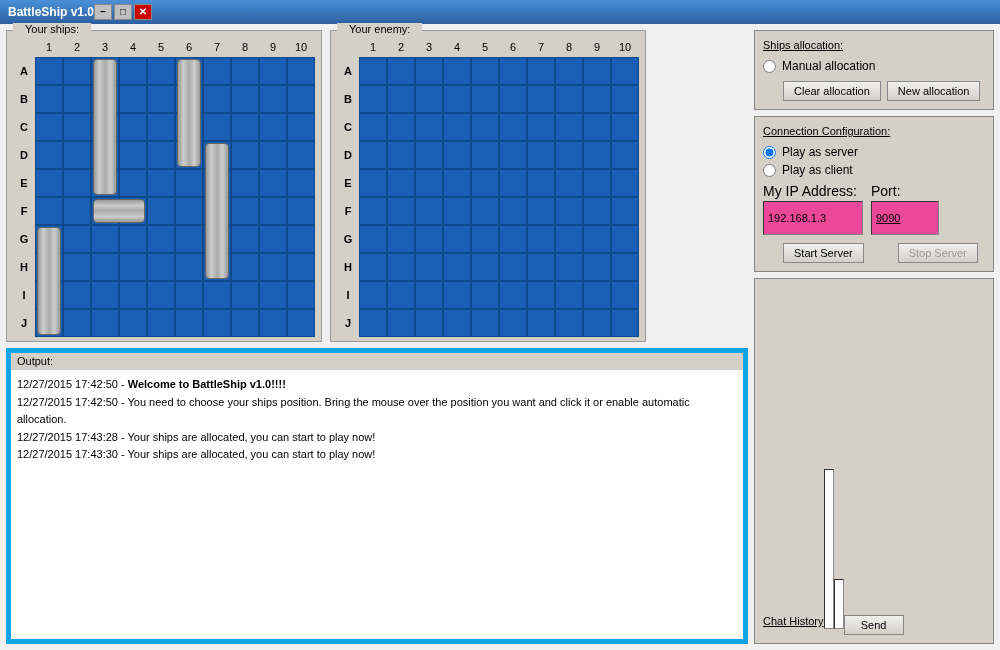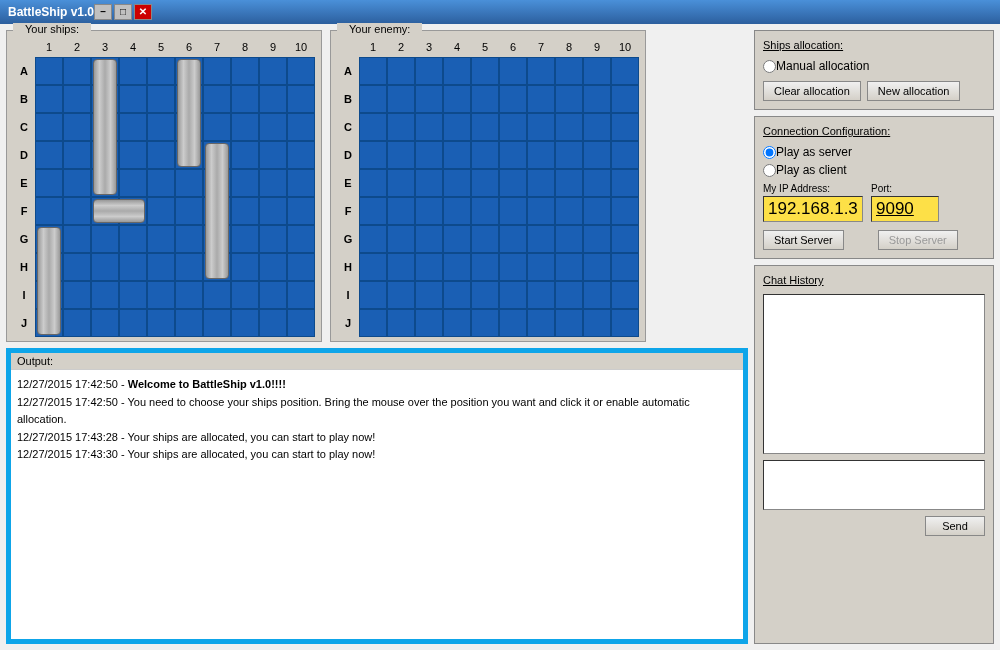--- a/index.html
+++ b/index.html
@@ -125,31 +125,32 @@
     }
     .panel-box-title {
       font-size: 11px;
       margin-bottom: 8px;
       font-weight: normal;
       text-decoration: underline;
     }
     .radio-option {
       display: flex;
       align-items: center;
-      gap: 0;
+      gap: 6px;
       margin-bottom: 4px;
       font-size: 12px;
     }
     .radio-option input[type="radio"] {
       margin: 0;
     }
     .btn-row {
       display: flex;
       gap: 6px;
       margin-top: 8px;
+      margin-left: 20px;
     }
     button {
       padding: 3px 10px;
       font-size: 11px;
       border: 1px solid #888;
       background: linear-gradient(to bottom, #f0f0f0, #d4d0c8);
       cursor: pointer;
       min-width: 60px;
     }
     button:disabled {
@@ -161,27 +162,27 @@
       gap: 8px;
       margin-top: 6px;
       align-items: flex-end;
     }
     .field-group {
       display: flex;
       flex-direction: column;
       gap: 2px;
     }
     .field-label {
-      font-size: 10px;
+      font-size: 14px;
     }
     input[type="text"] {
       border: 1px inset #888;
-      padding: 2px 4px;
-      font-size: 17px;
-      background: #fde047;
+      padding: 10px 4px;
+      font-size: 11px;
+      background: #ec4899;
     }
     .chat-history-box {
       border: 1px inset #888;
       background: white;
       height: 160px;
       margin-bottom: 6px;
       overflow-y: auto;
       padding: 4px;
     }
     .chat-input-box {
@@ -595,21 +596,21 @@
           <span class="field-label">Port:</span>
           <input type="text" style="width: 68px; text-decoration: underline;" id="port-input" value="9090">
         </div>
       </div>
       <div class="btn-row" style="margin-top:8px;gap:34px;">
         <button>Start Server</button>
         <button disabled="">Stop Server</button>
       </div>
     </div>
 
-    <div class="panel-box" style="flex:1; display:flex; flex-direction:column;">
+    <div class="panel-box" style="flex:1; display:flex; flex-direction:row;align-items:flex-end;">
       <div class="panel-box-title">Chat History</div>
       <div class="chat-history-box"></div>
       <div class="chat-input-box" contenteditable="true" style=""></div>
       <div class="send-btn-row">
         <button>Send</button>
       </div>
     </div>
   </div>
 </div>
 

